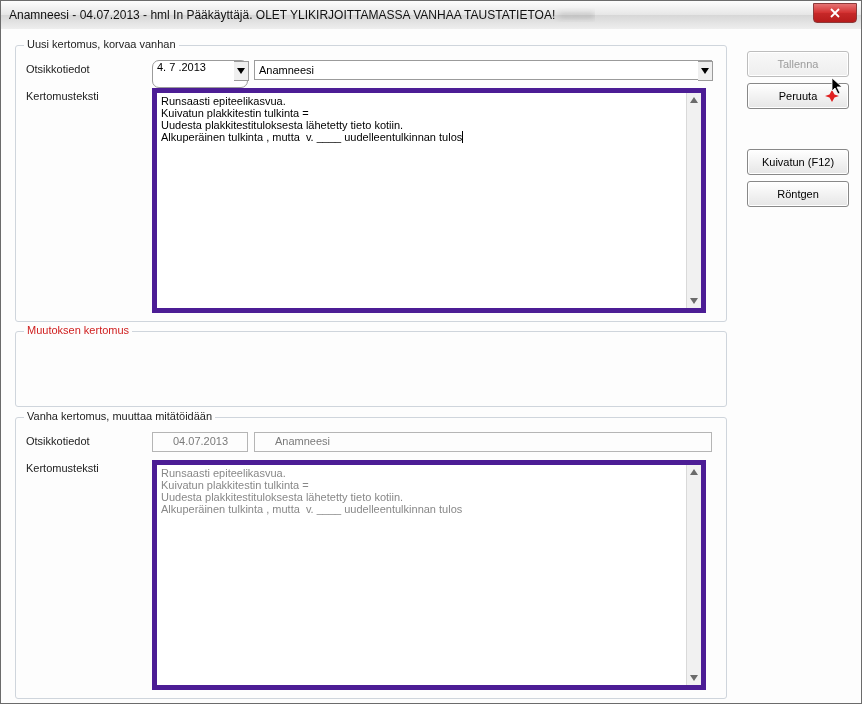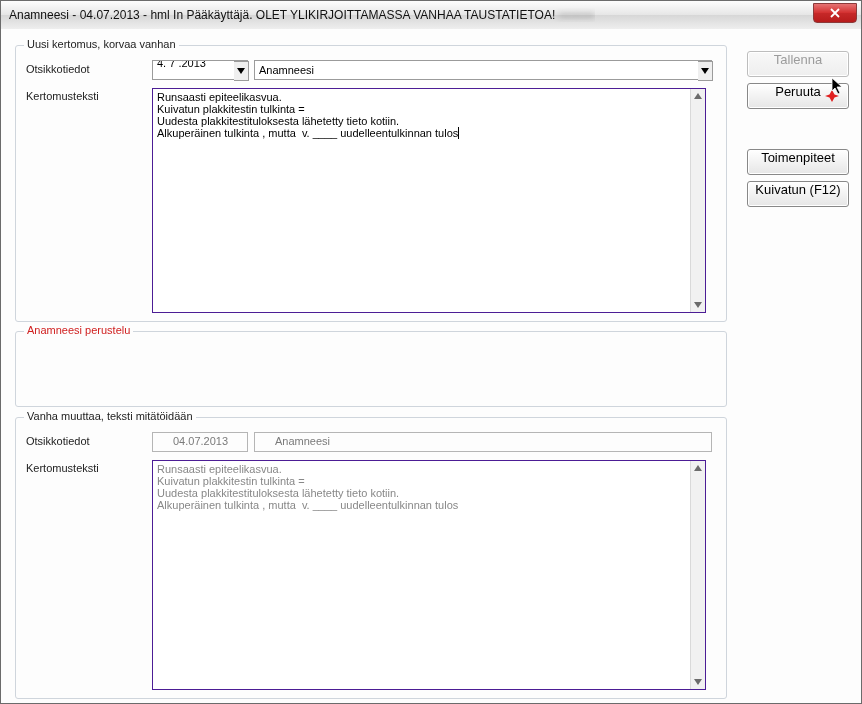--- a/index.html
+++ b/index.html
@@ -11,33 +11,33 @@
 .close-btn svg{width:12px;height:10px;}
 .body-area{position:absolute;top:28px;left:0;right:0;bottom:0;background:#fdfdfd;}
 .groupbox{position:absolute;border:1px solid #cfd5dc;border-radius:3px;}
 .groupbox .legend{position:absolute;top:-8px;left:8px;background:#fdfdfd;padding:0 3px;font-size:11px;color:#222;}
 .group-uusi{left:14px;top:16px;width:710px;height:275px;}
 .group-muutos{left:14px;top:302px;width:710px;height:74px;}
 .group-muutos .legend{color:#d02020;}
 .group-vanha{left:14px;top:388px;width:710px;height:280px;}
 .label{position:absolute;font-size:11px;color:#222;}
 .sunken{border:1px solid #9b9b9b;background:#ffffff;box-sizing:border-box;font:11px "Segoe UI",Tahoma,Arial,sans-serif;}
-.date-field{position:absolute;left:136px;top:14px;width:96px;height:20px;padding:1px 14px 16px 4px;}
+.date-field{position:absolute;left:136px;top:14px;width:96px;height:28px;padding:1px 14px 16px 4px;border-radius:7px;}
 .drop-arrow{position:absolute;width:14px;height:18px;top:15px;display:flex;align-items:center;justify-content:center;background:#efefef;border:1px solid #9b9b9b;border-left:none;cursor:default;}
 .drop-arrow svg{width:8px;height:6px;}
 .cat-field{position:absolute;left:238px;top:14px;width:458px;height:20px;padding:1px 14px 1px 4px;}
-.textarea-wrap{position:absolute;left:136px;right:20px;border:1px solid #4c1d95;background:#fff;box-sizing:border-box;}
+.textarea-wrap{position:absolute;left:136px;right:20px;border:5px solid #4c1d95;background:#fff;box-sizing:border-box;}
 .textarea-wrap.top{top:42px;bottom:8px;}
 .textarea-wrap .ta{position:absolute;left:0;top:0;right:14px;bottom:0;padding:2px 4px;font:11px "Segoe UI",Tahoma,Arial,sans-serif;white-space:pre-wrap;overflow:hidden;}
 .textarea-wrap .ta[contenteditable="false"]{color:#888;}
 .textarea-wrap .scroll{position:absolute;right:0;top:0;bottom:0;width:14px;background:#f1f1f1;border-left:1px solid #d9d9d9;display:flex;flex-direction:column;justify-content:space-between;}
 .scroll .sbtn{height:14px;display:flex;align-items:center;justify-content:center;}
 .scroll .sbtn svg{width:8px;height:6px;fill:#6b6b6b;}
 .right-col{position:absolute;right:14px;top:22px;width:100px;}
-.btn{width:100px;height:24px;border:1px solid #888;border-radius:3px;background:linear-gradient(to bottom,#ffffff,#e6e6e6);display:flex;justify-content:center;font-size:13px;cursor:default;margin-bottom:6px;box-shadow:inset 0 0 0 1px #fff;}
+.btn{width:100px;height:24px;border:1px solid #888;border-radius:3px;background:linear-gradient(to bottom,#ffffff,#e6e6e6);display:flex;align-items:center;justify-content:center;font-size:11px;cursor:default;margin-bottom:6px;box-shadow:inset 0 0 0 1px #fff;}
 .btn.disabled{color:#9c9c9c;border-color:#bdbdbd;background:linear-gradient(to bottom,#f8f8f8,#eeeeee);}
 .btn .red-cursor{position:absolute;right:9px;top:5px;}
 .gap{height:34px;}
 .readonly-box{position:absolute;border:1px solid #b5b5b5;background:#fdfdfd;color:#7a7a7a;padding:2px 20px;box-sizing:border-box;font-size:11px;}
 .caret{display:inline-block;width:0;border-left:1px solid #000;height:12px;vertical-align:text-bottom;margin-left:0;}
 .cursor-overlay{position:absolute;pointer-events:none;}
 </style>
 </head>
 <body>
 
@@ -64,24 +64,24 @@
       <div class="btn" style="position:relative">
         <span>Peruuta</span>
         <span class="red-cursor">
           <svg width="14" height="14" viewBox="0 0 14 14">
               <polygon points="7,1 9.5,5.5 14,7 9.5,8.5 7,13 4.5,8.5 0,7 4.5,5.5" fill="#e02020"></polygon>
             </svg>
         </span>
       </div>
       <div class="gap"></div>
       <div class="btn">
-          <span>Toimenpiteet</span>
+          <span>Kuivatun (F12)</span>
         </div>
       <div class="btn">
-          <span>Kuivatun (F12)</span>
+          <span>Röntgen</span>
         </div>
     </div>
 
     <div class="groupbox group-uusi">
       <div class="legend">Uusi kertomus, korvaa vanhan</div>
       <div class="label" style="left:10px;top:17px;">Otsikkotiedot</div>
       <div class="label" style="left:10px;top:44px;">Kertomusteksti</div>
       <input class="sunken date-field" value="4. 7 .2013" style="">
       <div class="drop-arrow" style="left:218px;">
           <svg viewBox="0 0 8 6">
@@ -108,25 +108,25 @@
           <div class="sbtn">
               <svg viewBox="0 0 8 6">
                 <polygon points="0,0 8,0 4,6"></polygon>
               </svg>
             </div>
         </div>
       </div>
     </div>
 
     <div class="groupbox group-muutos">
-      <div class="legend">Anamneesi perustelu</div>
+      <div class="legend">Muutoksen kertomus</div>
     </div>
 
     <div class="groupbox group-vanha">
-      <div class="legend">Vanha muuttaa, teksti mitätöidään</div>
+      <div class="legend">Vanha kertomus, muuttaa mitätöidään</div>
       <div class="label" style="left:10px;top:17px;">Otsikkotiedot</div>
       <div class="label" style="left:10px;top:44px;">Kertomusteksti</div>
       <div class="readonly-box" style="left:136px;top:14px;width:96px;height:20px;">04.07.2013</div>
       <div class="readonly-box" style="left:238px;top:14px;width:458px;height:20px;">Anamneesi</div>
       <div class="textarea-wrap" style="top:42px;bottom:8px;">
         <div class="ta" contenteditable="false" style="">Runsaasti epiteelikasvua.
 Kuivatun plakkitestin tulkinta =
 Uudesta plakkitestituloksesta lähetetty tieto kotiin.
 Alkuperäinen tulkinta , mutta  v. ____ uudelleentulkinnan tulos</div>
         <div class="scroll">

